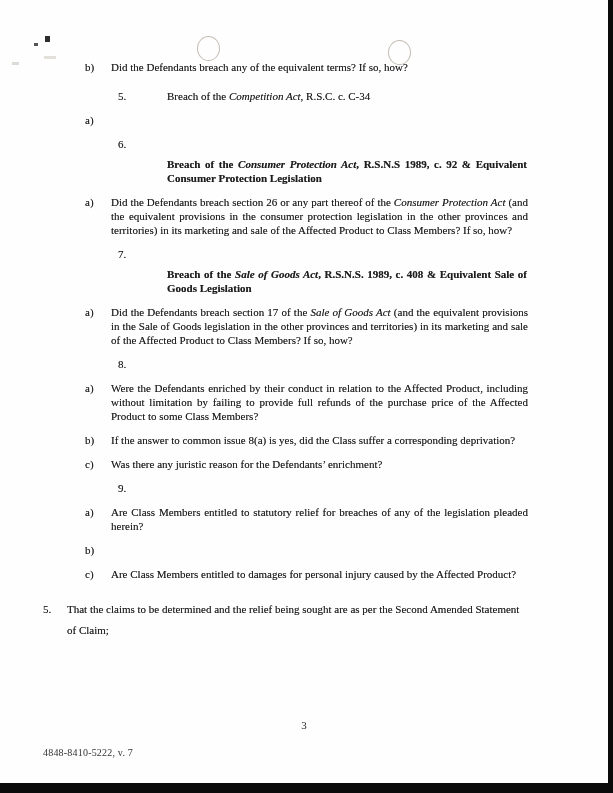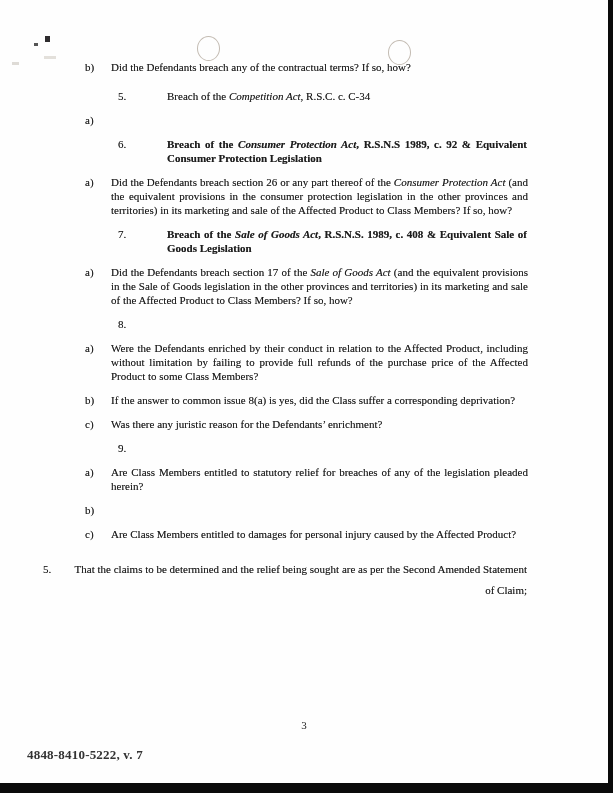--- a/index.html
+++ b/index.html
@@ -31,54 +31,54 @@
   }
   .row{display:flex;margin:0 0 10px 0;}
   .row p{margin:0;text-align:justify;}
   .lbl{flex:none;text-align:left;}
   .row.sub{padding-left:85px;}
   .row.sub .lbl{width:26px;}
   .row.sub p{width:417px;}
   .row.head{padding-left:118px;}
   .row.head .lbl{width:49px;}
   .row.head p{width:360px;text-align:left;}
-  .row.head.just p{text-align:justify;}
+  .row.head.just p{text-align:justify;margin-top:20px;}
   .row.first{margin-bottom:15px;}
   .row.outer{padding-left:43px;margin-top:18px;line-height:21px;}
   .row.outer .lbl{width:24px;}
-  .row.outer p{width:460px;text-align:right;}
+  .row.outer p{width:460px;text-align:left;}
   .bold p{font-weight:bold;}
   .ul p{text-decoration-thickness:1px;text-underline-offset:2px;}
 
   .pagenum{
     position:absolute;left:0;top:719px;width:608px;
     text-align:center;font-size:11px;color:#222;
   }
   .docid{
-    position:absolute;left:27px;top:747px;
-    font-size:13px;color:#333;letter-spacing:.2px;font-weight:bold;
+    position:absolute;left:43px;top:747px;
+    font-size:10px;color:#333;letter-spacing:.2px;
   }
 </style>
 </head>
 <body>
 
 <div class="page">
 
   <span class="punch p1"></span>
   <span class="punch p2"></span>
   <span class="speck s1"></span>
   <span class="speck s2"></span>
   <span class="speck s3"></span>
   <span class="speck s4"></span>
 
   <div class="content">
 
     <div class="row sub first">
       <span class="lbl">b)</span>
-      <p>Did the Defendants breach any of the contractual terms? If so, how?</p>
+      <p>Did the Defendants breach any of the equivalent terms? If so, how?</p>
     </div>
 
     <div class="row head ul">
       <span class="lbl">5.</span>
       <p>Breach of the <i>Competition Act</i>, R.S.C. c. C-34</p>
     </div>
 
     <div class="row sub">
       <span class="lbl">a)</span>
     </div>

